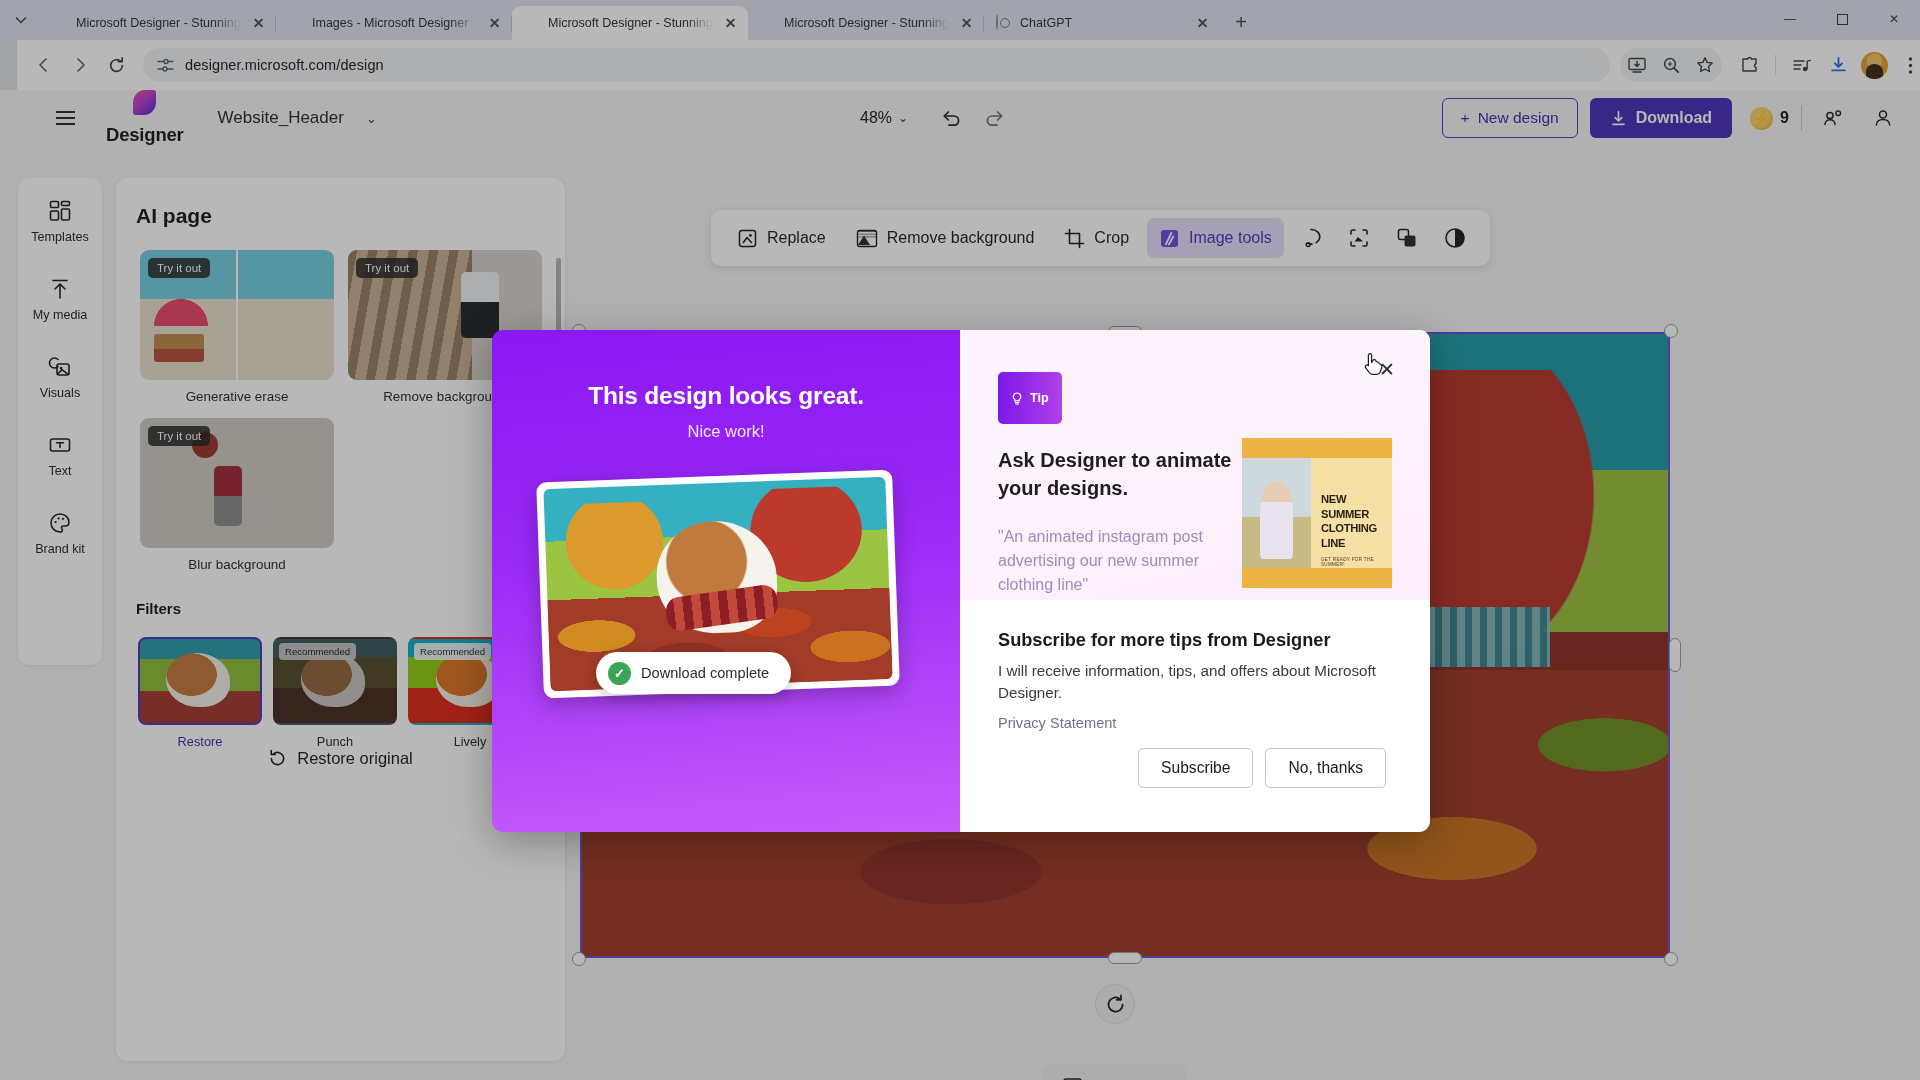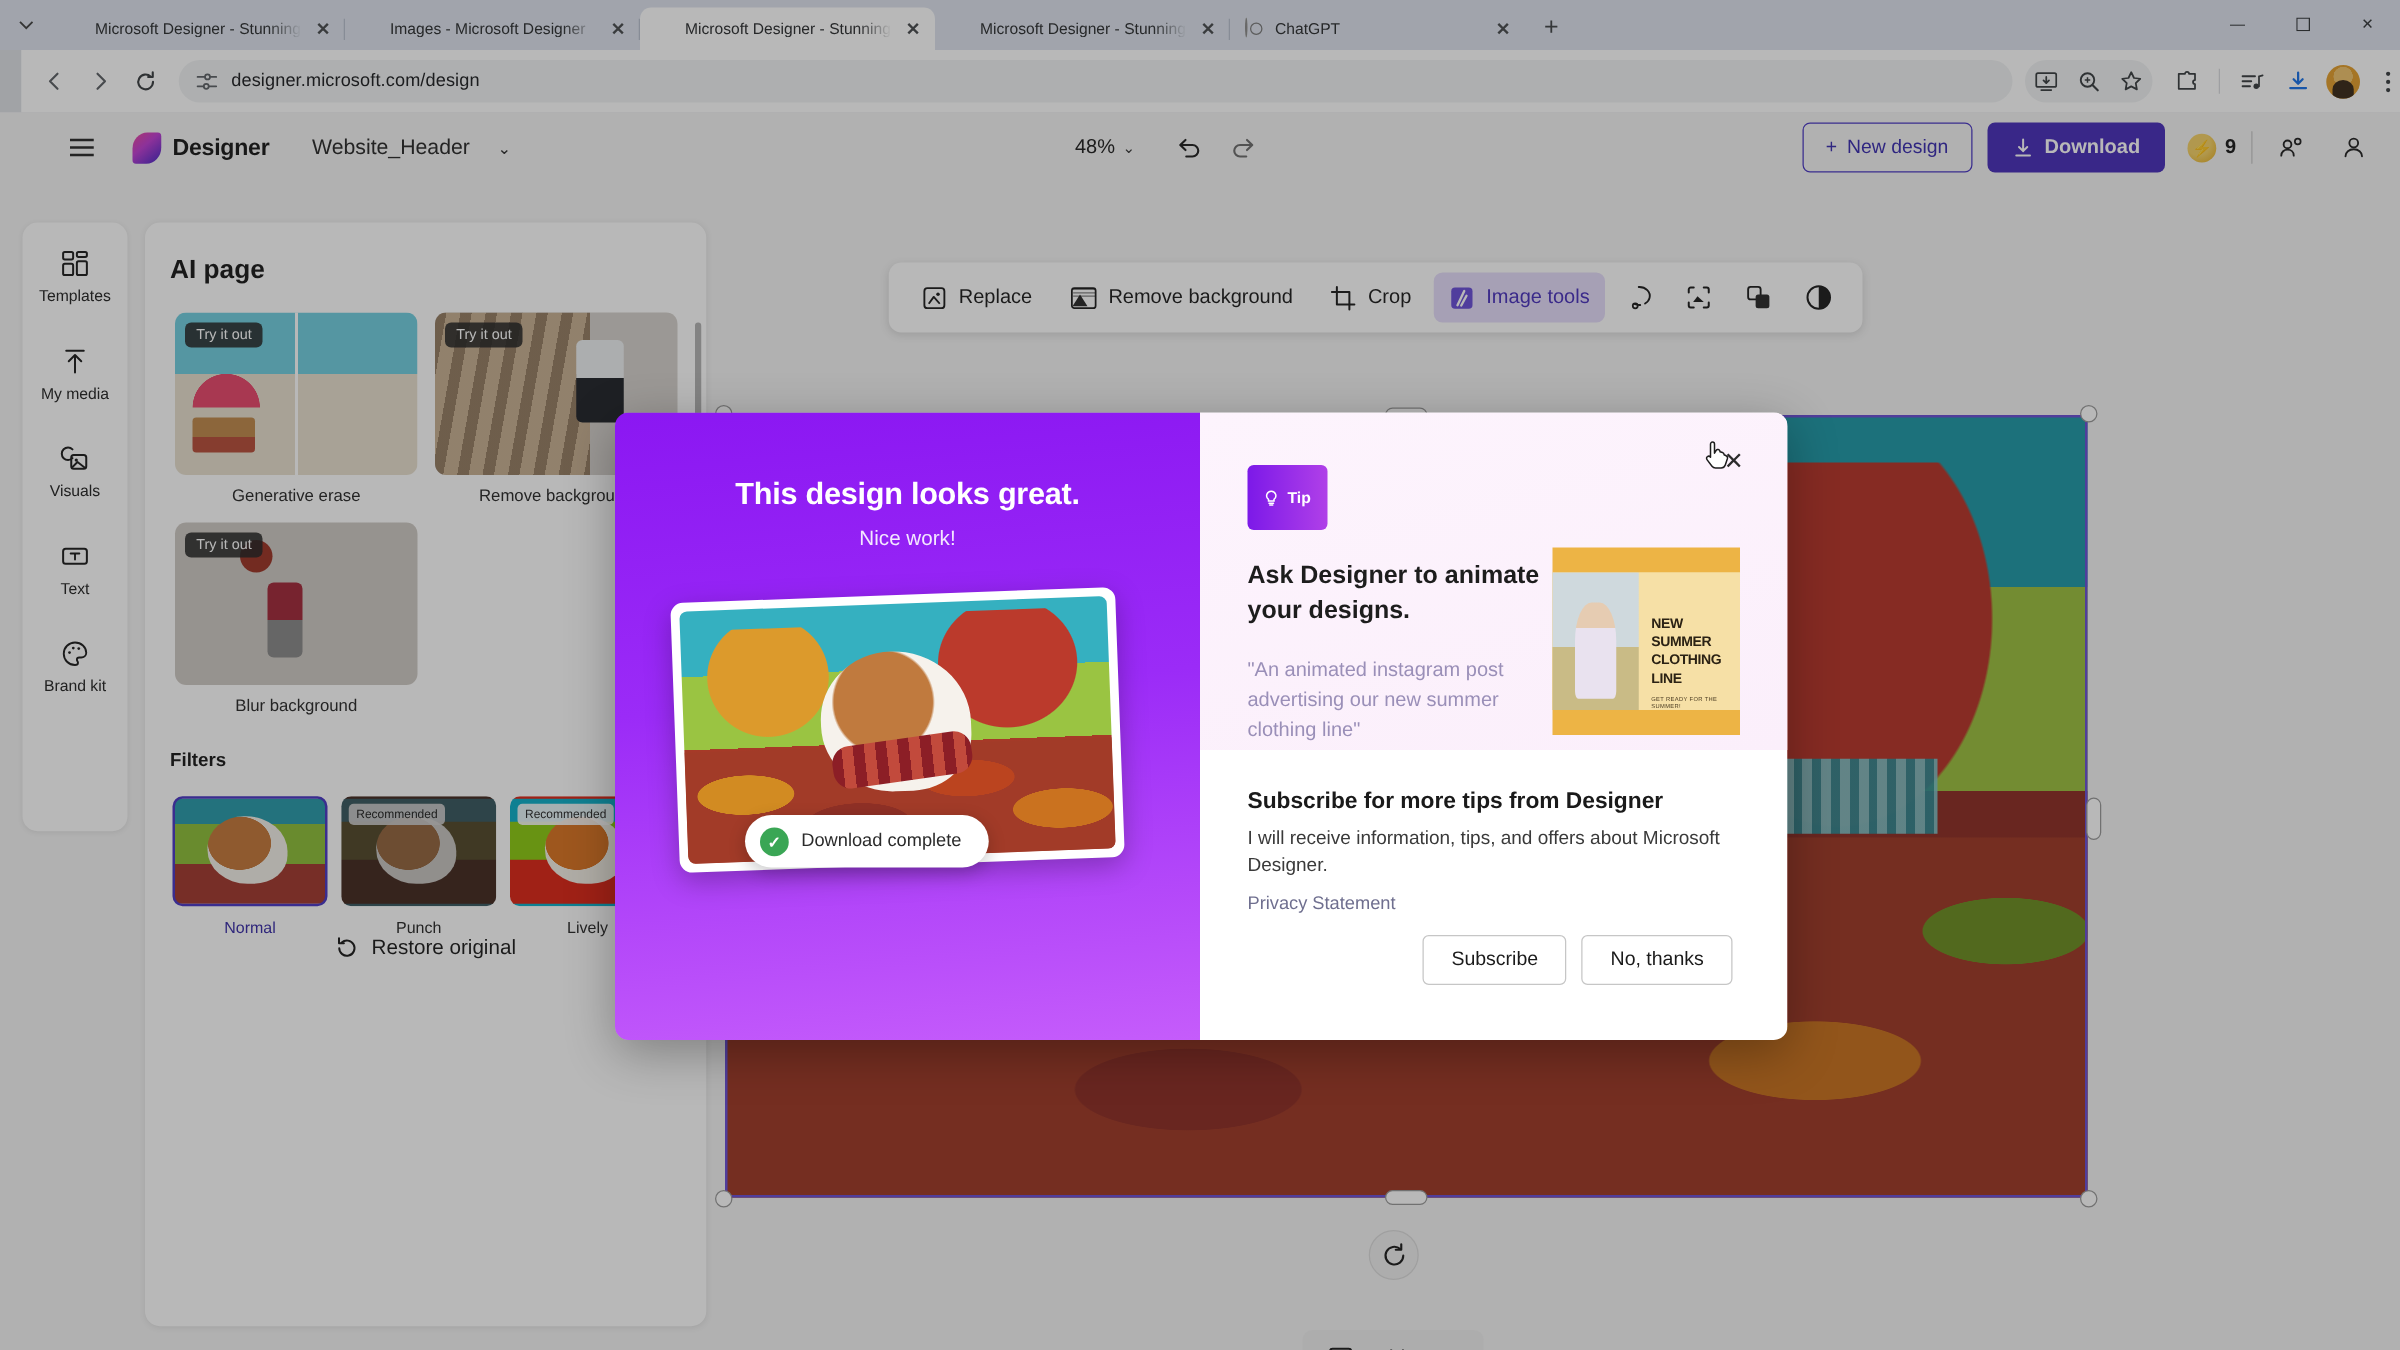--- a/index.html
+++ b/index.html
@@ -110,21 +110,21 @@
     position: absolute; top: 90px; left: 0; width: 1920px; height: 990px;
     background: #f5f5f5;
   }
   .app-header {
     position: absolute; top: 0; left: 0; width: 1920px; height: 56px;
     background: #f5f5f5; display: flex; align-items: center; padding: 0 14px;
   }
   .hamburger { width: 38px; height: 38px; display:flex; flex-direction:column;
     justify-content:center; align-items:center; gap:4px; margin-left: 32px; }
   .hamburger span { width: 19px; height: 1.7px; background: #2b2b2b; display:block; }
-  .brand { display: flex; align-items: center; gap: 9px; margin-left: 22px; }
+  .brand { display: flex; align-items: center; gap: 9px; margin-left: 22px; flex-direction: column; }
   .brand-mark {
     width: 23px; height: 25px;
     background: linear-gradient(140deg,#ec4899 0%, #c13fd4 42%, #4328c6 100%);
     border-radius: 52% 12% 52% 12%;
   }
   .brand-text { font-size: 18.5px; font-weight: 700; color: #1b1b1b; letter-spacing:-.2px;}
   .doc-name { margin-left: 34px; font-size: 17px; color: #2b2b2b; }
   .doc-caret { margin-left: 22px; color: #333; font-size: 13px; }
   .zoom-grp {
     position: absolute; left: 860px; top: 0; height: 56px; display:flex;
@@ -660,21 +660,21 @@
       <div class="filters-h">
         <span class="filters-title">Filters</span>
         <span class="filters-show">Show</span>
       </div>
 
       <div class="filter-row">
         <div class="filter-item">
           <div class="filter-thumb fall-a sel">
               <span class="dogspot"></span>
             </div>
-          <div class="filter-label sel">Normal</div>
+          <div class="filter-label sel">Restore</div>
         </div>
         <div class="filter-item">
           <div class="filter-thumb fall-b">
             <span class="dogspot"></span>
             <span class="badge-rec">Recommended</span>
           </div>
           <div class="filter-label">Punch</div>
         </div>
         <div class="filter-item">
           <div class="filter-thumb fall-c">

